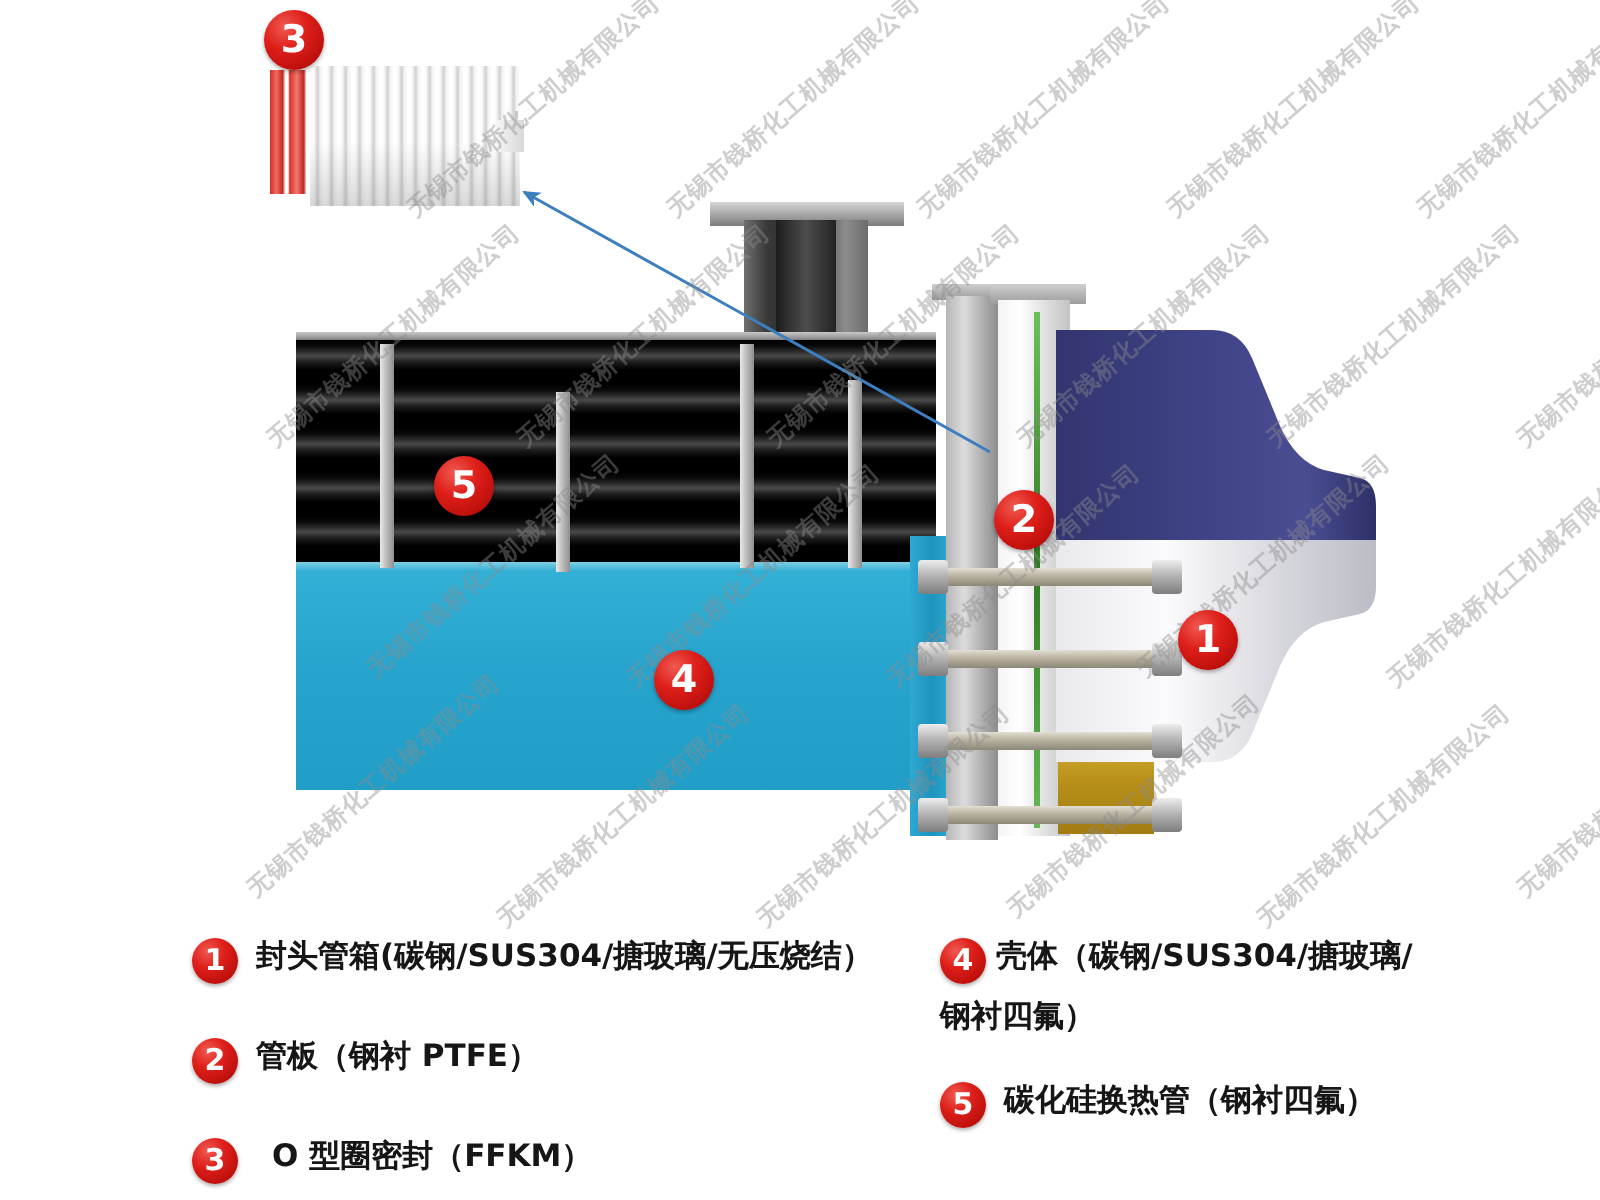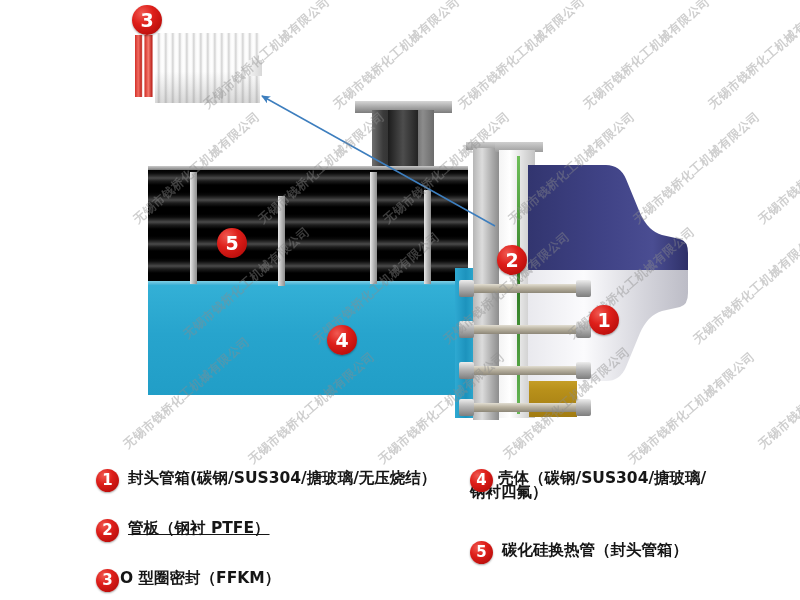--- a/index.html
+++ b/index.html
@@ -311,33 +311,33 @@
 
   <div class="legend">
 
     <div class="leg-item">
       <div class="marker leg" style="left:96px;top:14px;">1</div>
       <div class="leg-text" style="left:128px;top:11px;">封头管箱(碳钢/SUS304/搪玻璃/无压烧结）</div>
     </div>
 
     <div class="leg-item">
       <div class="marker leg" style="left:96px;top:64px;">2</div>
-      <div class="leg-text" style="left:128px;top:61px;text-decoration:underline;">管板（钢衬 PTFE）</div>
+      <div class="leg-text" style="left:128px;top:61px;">管板（钢衬 PTFE）</div>
     </div>
 
     <div class="leg-item">
       <div class="marker leg" style="left:96px;top:114px;">3</div>
-      <div class="leg-text" style="left:120px;top:111px;">O 型圈密封（FFKM）</div>
+      <div class="leg-text" style="left:136px;top:111px;">O 型圈密封（FFKM）</div>
     </div>
 
     <div class="leg-item">
       <div class="marker leg" style="left:470px;top:14px;">4</div>
       <div class="leg-text" style="left:498px;top:11px;">壳体（碳钢/SUS304/搪玻璃/</div>
-      <div class="leg-text" style="left:470px;top:25px;">钢衬四氟）</div>
+      <div class="leg-text" style="left:470px;top:41px;">钢衬四氟）</div>
     </div>
 
     <div class="leg-item">
       <div class="marker leg" style="left:470px;top:86px;">5</div>
-      <div class="leg-text" style="left:502px;top:83px;">碳化硅换热管（封头管箱）</div>
+      <div class="leg-text" style="left:502px;top:83px;">碳化硅换热管（钢衬四氟）</div>
     </div>
   </div>
 
 </div>
 
 </body></html>

